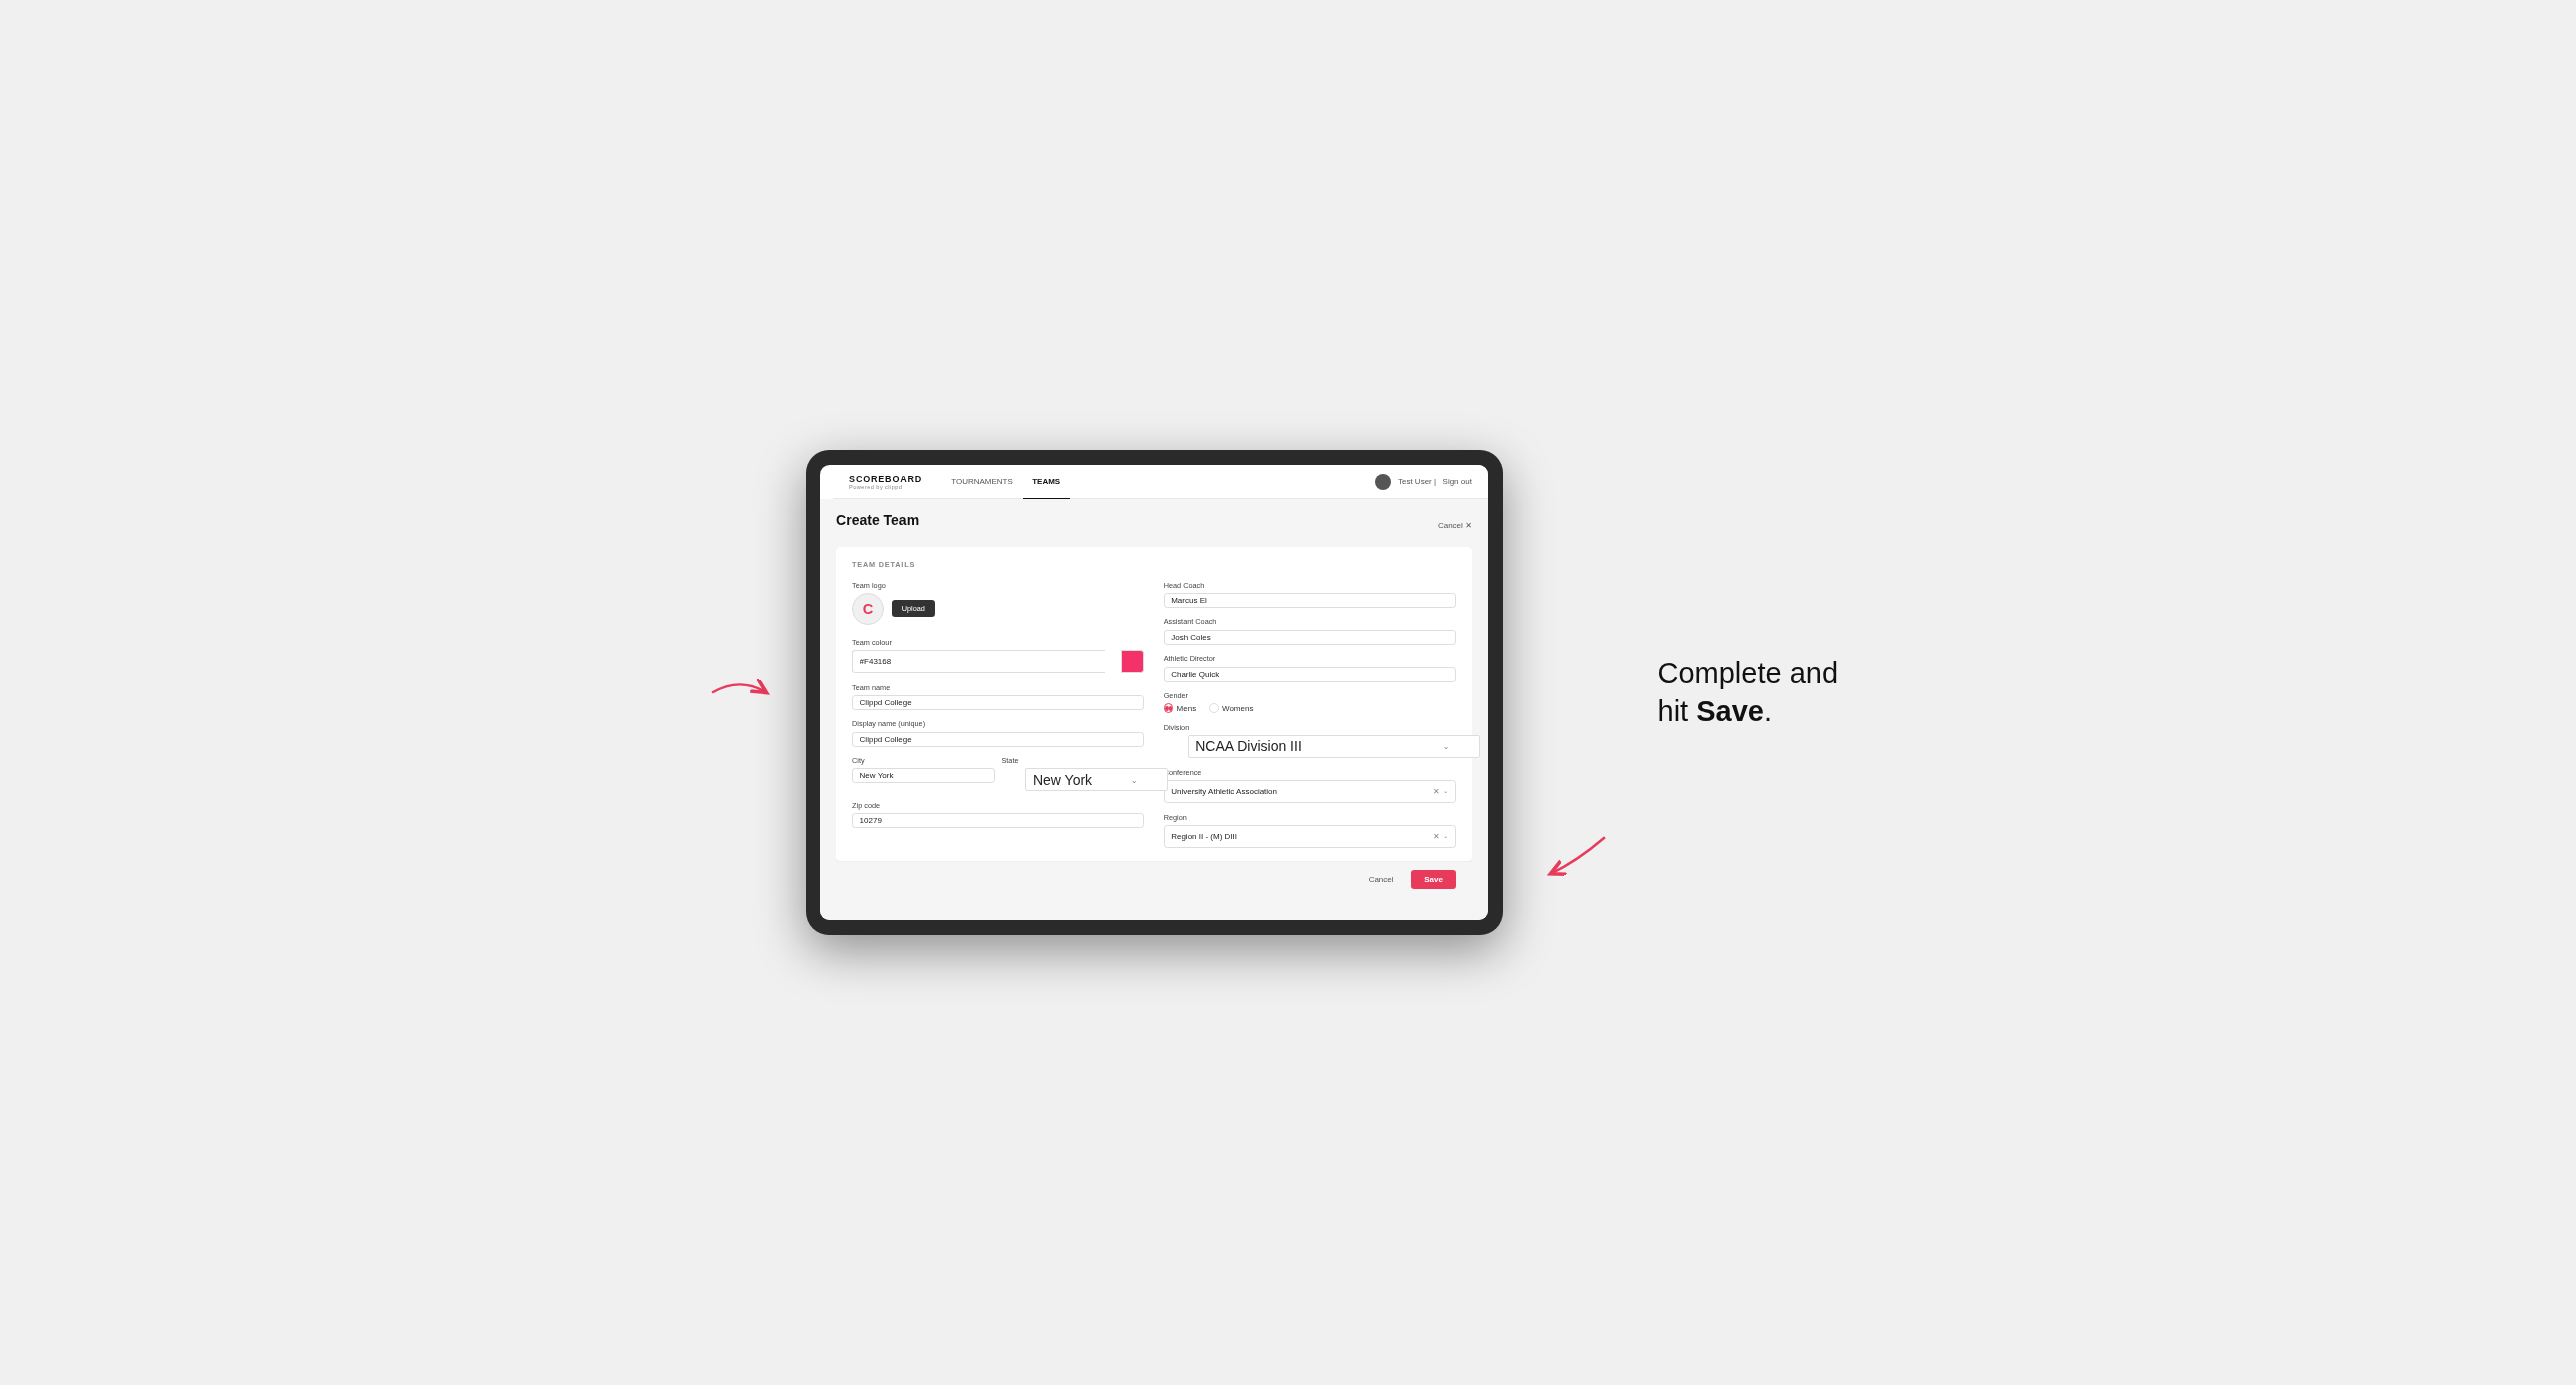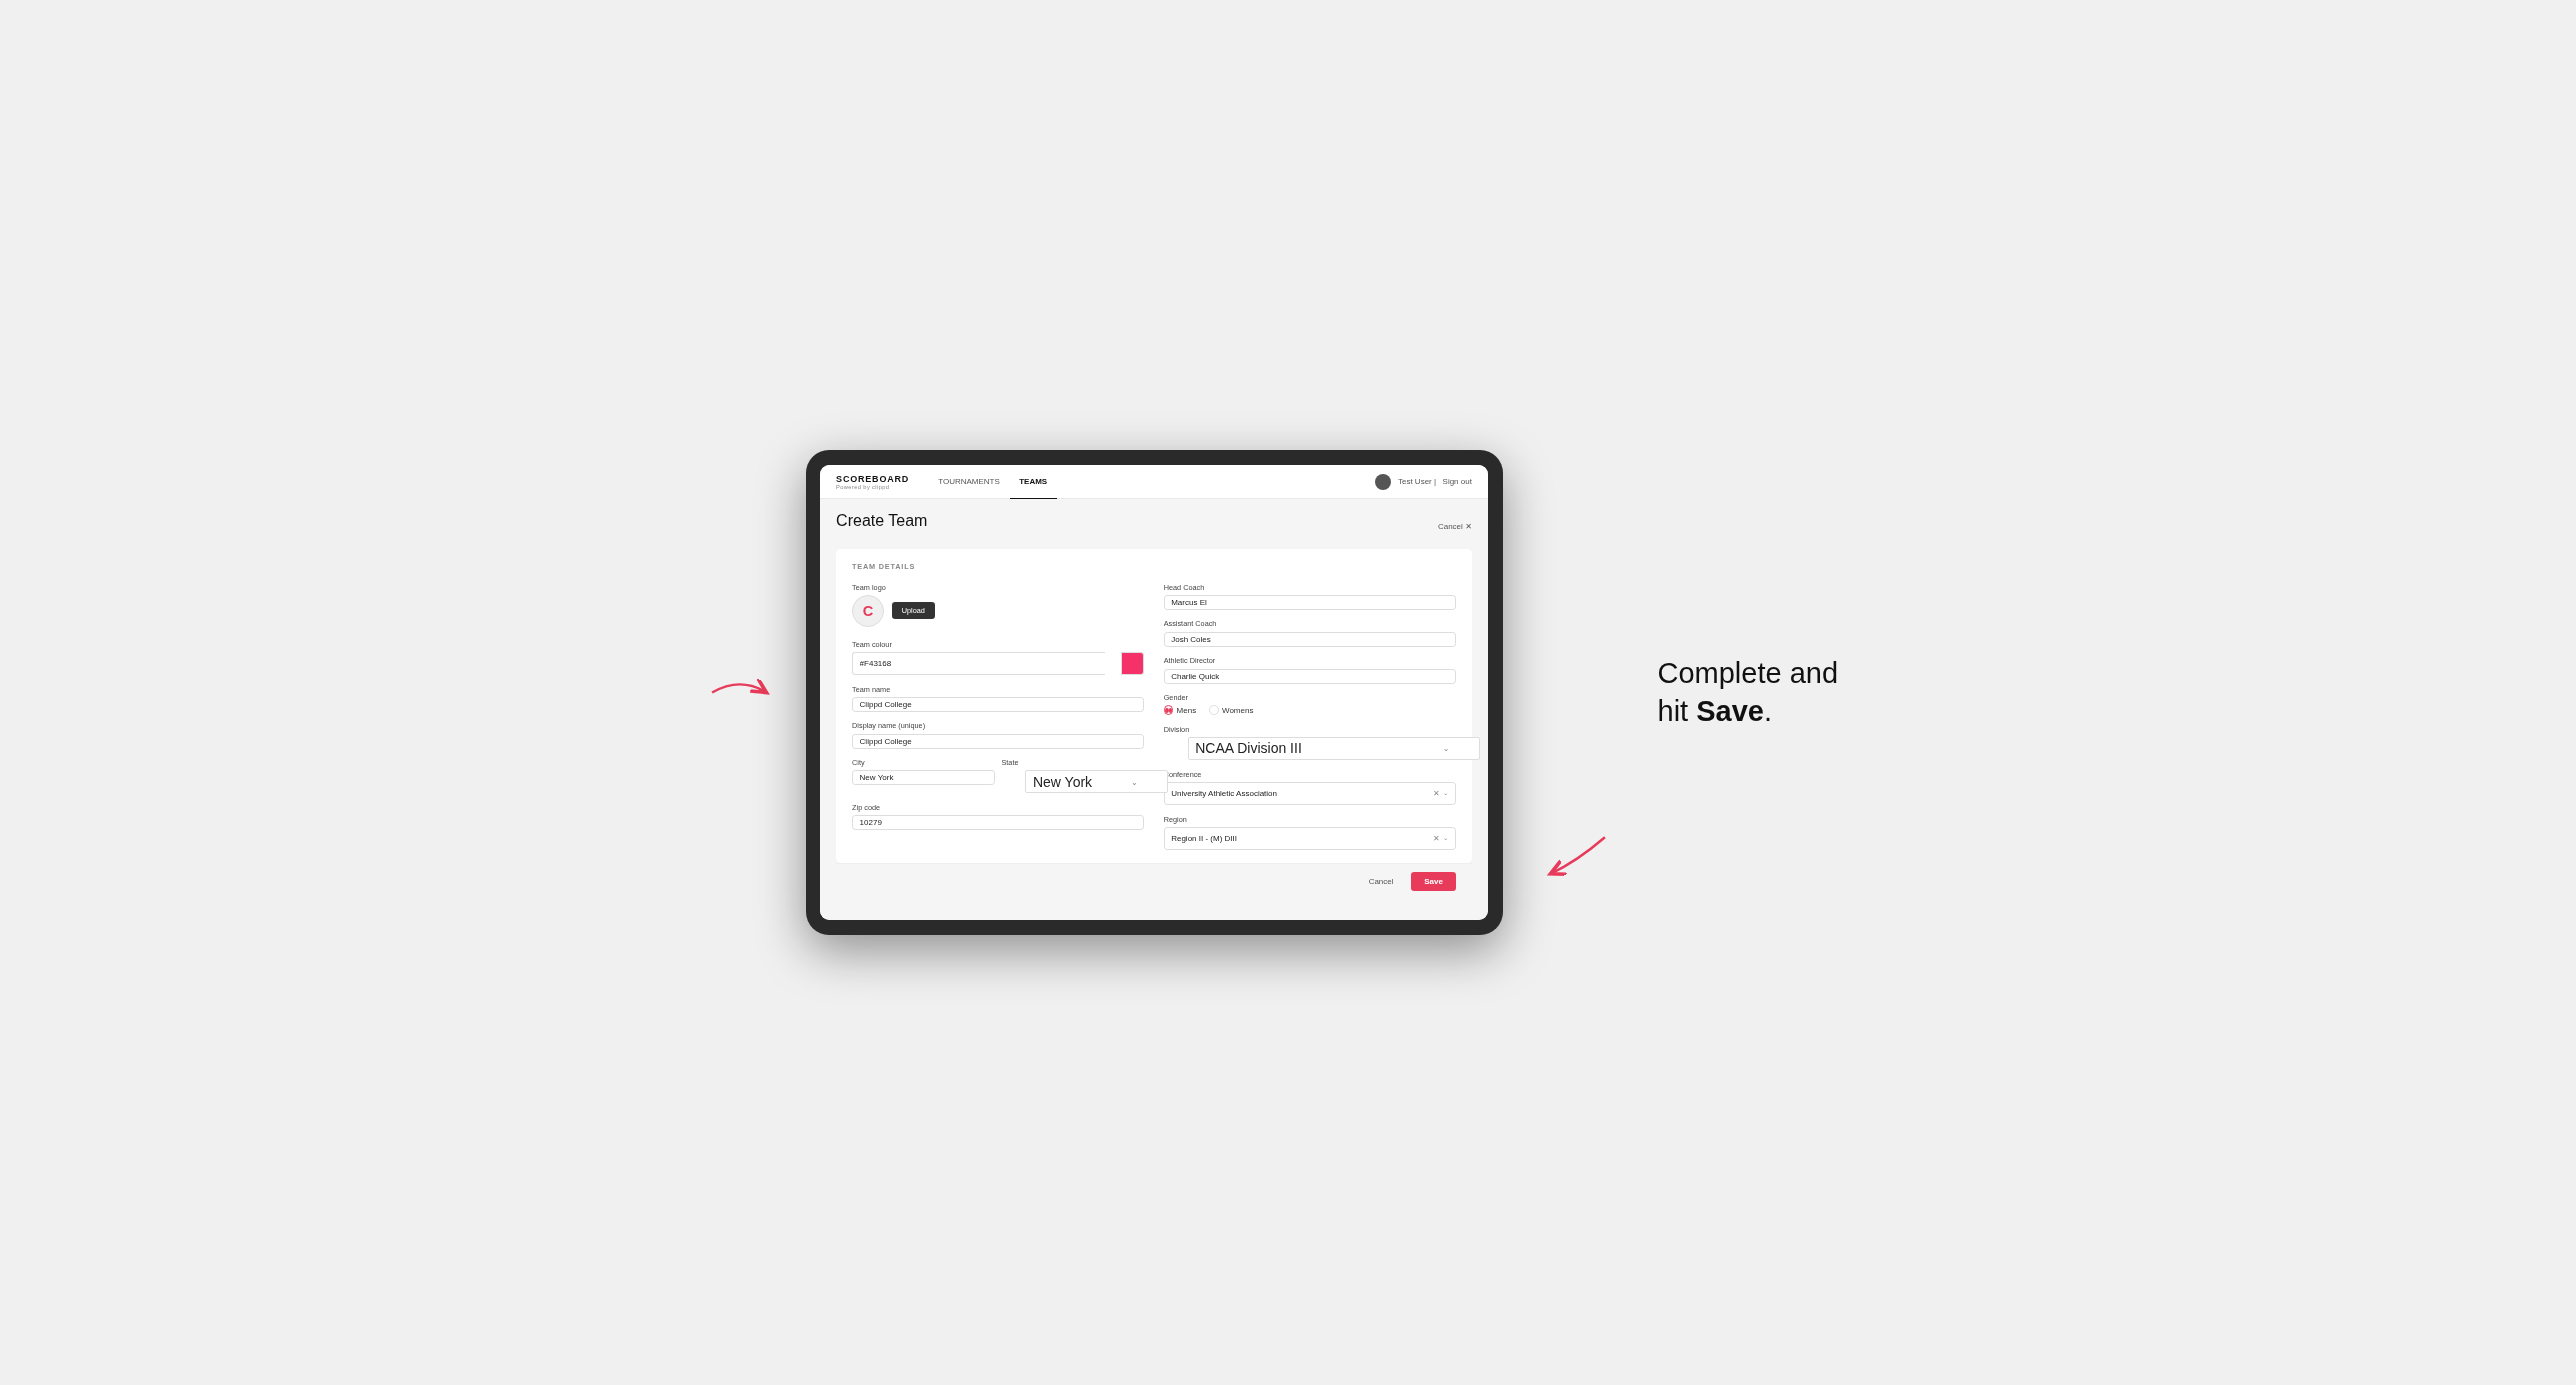--- a/index.html
+++ b/index.html
@@ -61,20 +61,21 @@
     }
 
     
     .navbar {
       background: #fff;
       border-bottom: 0.8px solid #e8e8e8;
       padding: 0 16px;
       display: flex;
       align-items: center;
       height: 34px;
+      margin-left: 13px;
     }
 
     .brand {
       display: flex;
       flex-direction: column;
       margin-right: 19.4px;
     }
 
     .brand-title {
       font-size: 9px;
@@ -136,22 +137,22 @@
     }
 
     
     .main-content {
       background: #f5f5f5;
       min-height: 421px;
       padding: 13px 16px;
     }
 
     .page-title {
-      font-size: 16px;
-      font-weight: 400;
+      font-size: 14px;
+      font-weight: 700;
       color: #111;
       margin-bottom: 11.3px;
     }
 
     .cancel-row {
       display: flex;
       justify-content: space-between;
       align-items: center;
       margin-bottom: 8px;
     }

